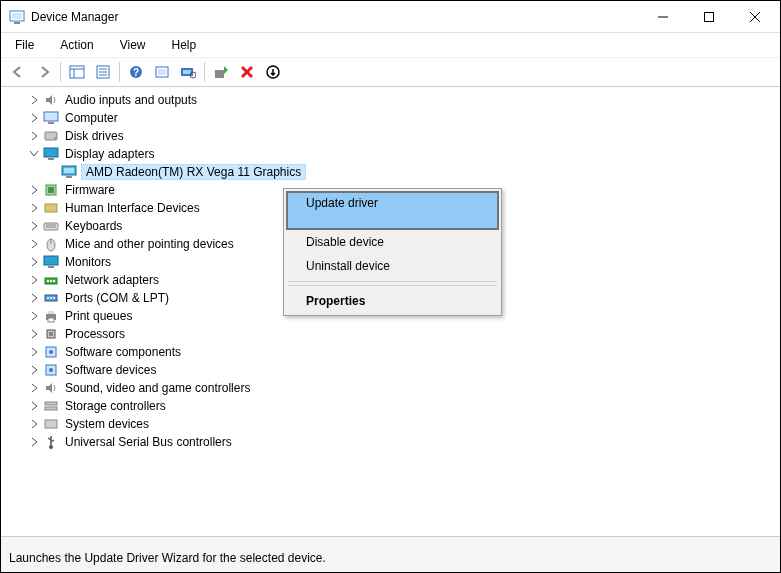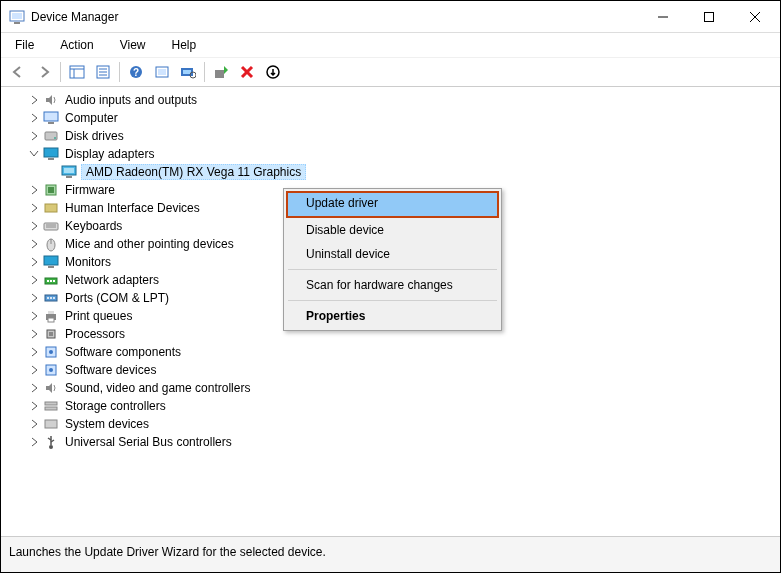--- a/index.html
+++ b/index.html
@@ -23,25 +23,25 @@
 .tree li { white-space: nowrap; }
 .node-row { display: flex; align-items: center; height: 18px; padding: 0 2px; }
 .expander { width: 14px; height: 14px; display: flex; align-items: center; justify-content: center; color: #666; font-size: 10px; cursor: default; }
 .node-icon { width: 16px; height: 16px; margin: 0 4px 0 2px; display: flex; align-items: center; justify-content: center; }
 .node-label { font-size: 12px; padding: 0 2px; }
 .children { margin-left: 18px; }
 .selected { background: #cce8ff; border: 1px dotted #99d1ff; padding: 0 4px; }
 
 .context-menu { position: absolute; left: 282px; top: 187px; width: 219px; background: #f0f0f0; border: 1px solid #a0a0a0; box-shadow: 2px 2px 4px rgba(0,0,0,0.25); padding: 2px; z-index: 100; }
 .context-menu .item { padding: 5px 20px 5px 20px; font-size: 12px; }
-.context-menu .item.highlighted { background: #91c9f7; border: 2px solid #c2410c; padding: 3px 18px 6px 18px; }
+.context-menu .item.highlighted { background: #91c9f7; border: 2px solid #737373; padding: 3px 18px 18px 18px; }
 .context-menu .sep { height: 1px; background: #d0d0d0; margin: 3px 2px; }
 .context-menu .item.bold { font-weight: bold; }
 
-.statusbar { border-top: 1px solid #ccc; padding: 8px 8px; font-size: 12px; height: 36px; background: #f5f5f5; }
+.statusbar { border-top: 1px solid #ccc; padding: 14px 8px; font-size: 12px; height: 36px; background: #f5f5f5; }
 
 svg { display: block; }
 </style>
 </head>
 <body>
 
 <div class="titlebar">
   <span class="icon">
     <svg width="16" height="16" viewBox="0 0 16 16">
         <rect x="1" y="2" width="14" height="10" fill="#fff" stroke="#4a7bbf"></rect>
@@ -476,20 +476,19 @@
         </ul>
     </li>
   </ul>
 </div>
 
 <div class="context-menu">
   <div class="item highlighted">Update driver</div>
   <div class="item">Disable device</div>
   <div class="item">Uninstall device</div>
   <div class="sep"></div>
-  <div class="item">Scan for hardware changes</div>
   <div class="sep"></div>
   <div class="item bold">Properties</div>
 </div>
 
 <div class="statusbar">
   <span>Launches the Update Driver Wizard for the selected device.</span>
 </div>
 
 </body></html>

